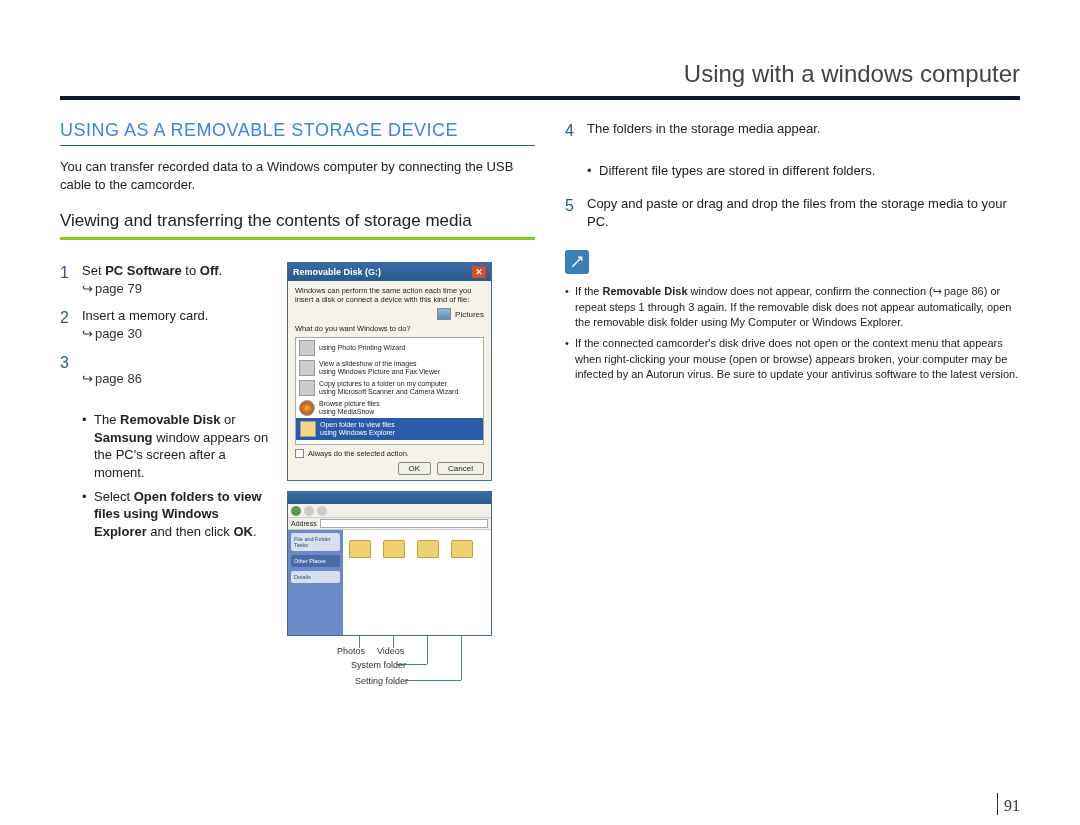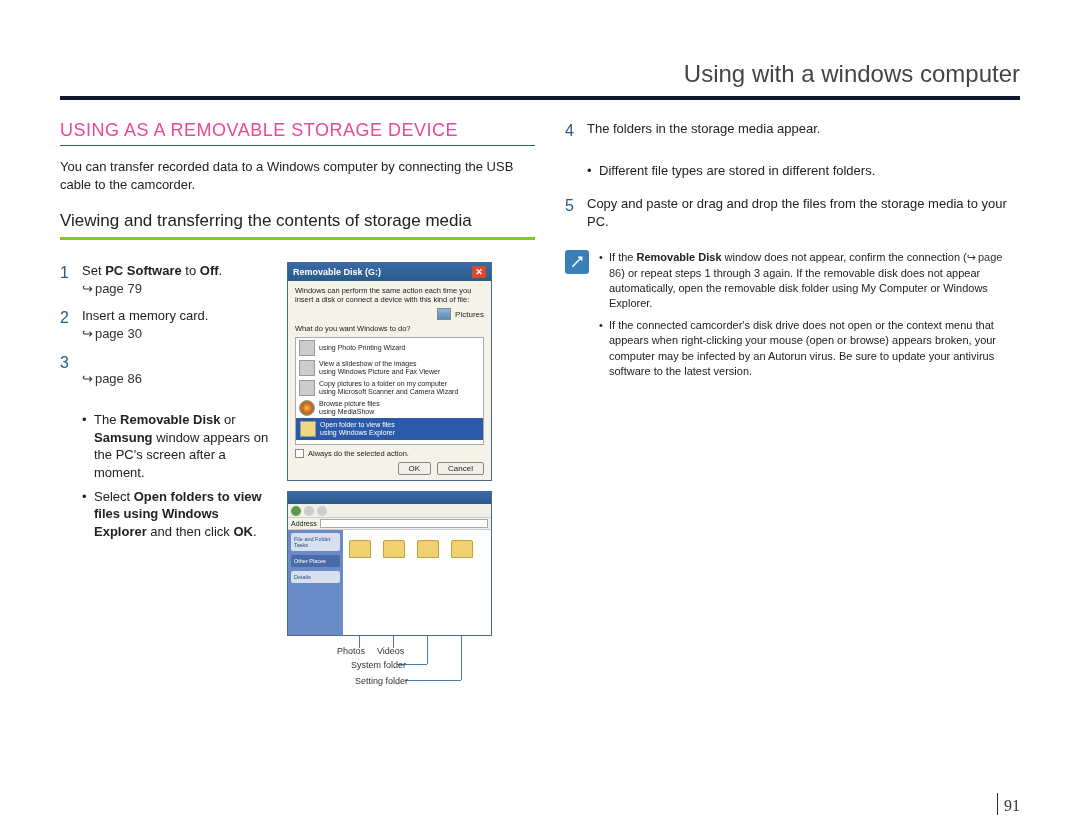--- a/index.html
+++ b/index.html
@@ -23,21 +23,21 @@
     border-bottom: 4px solid #0f172a;
     margin-bottom: 20px;
   }
   .columns {
     display: flex;
     gap: 30px;
   }
   .col-left { width: 475px; }
   .col-right { flex: 1; }
   .section-title {
-    color: #ec4899;
+    color: #3b82f6;
     font-size: 18px;
     font-weight: 400;
     letter-spacing: 0.5px;
     border-bottom: 1px solid #2a5a8a;
     padding-bottom: 4px;
     margin-bottom: 12px;
   }
   .intro {
     font-size: 13px;
     line-height: 1.35;
@@ -86,20 +86,21 @@
   }
   .sub-bullets li::before {
     content: "•";
     position: absolute;
     left: 0;
   }
   .note-box {
     display: flex;
     gap: 10px;
     margin-top: 20px;
+    flex-direction: column;
   }
   .note-icon {
     width: 24px;
     height: 24px;
     background: #3a7fb8;
     border-radius: 3px;
     color: #fff;
     display: flex;
     align-items: center;
     justify-content: center;

